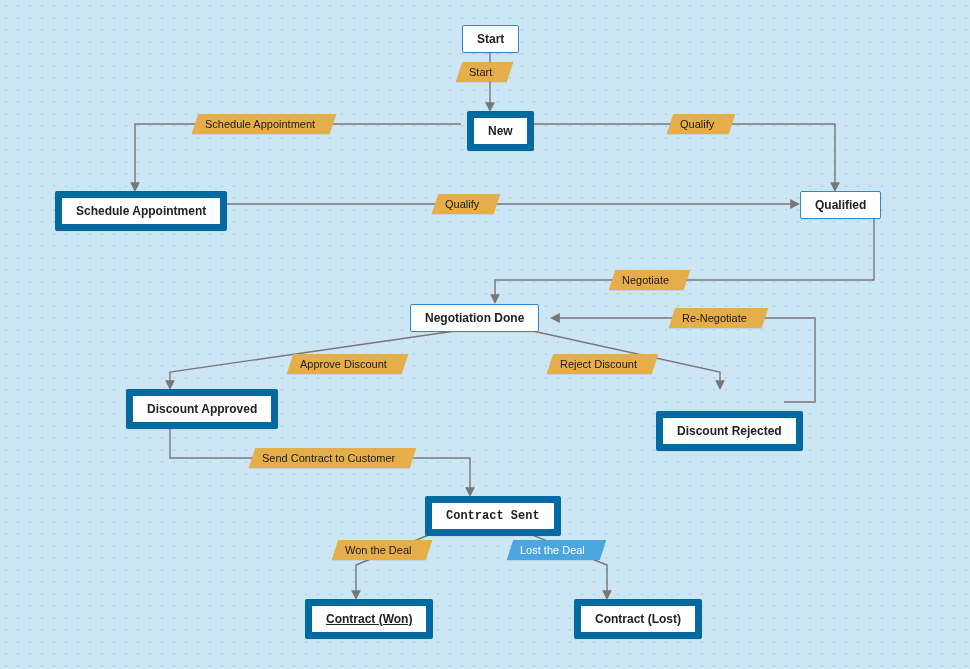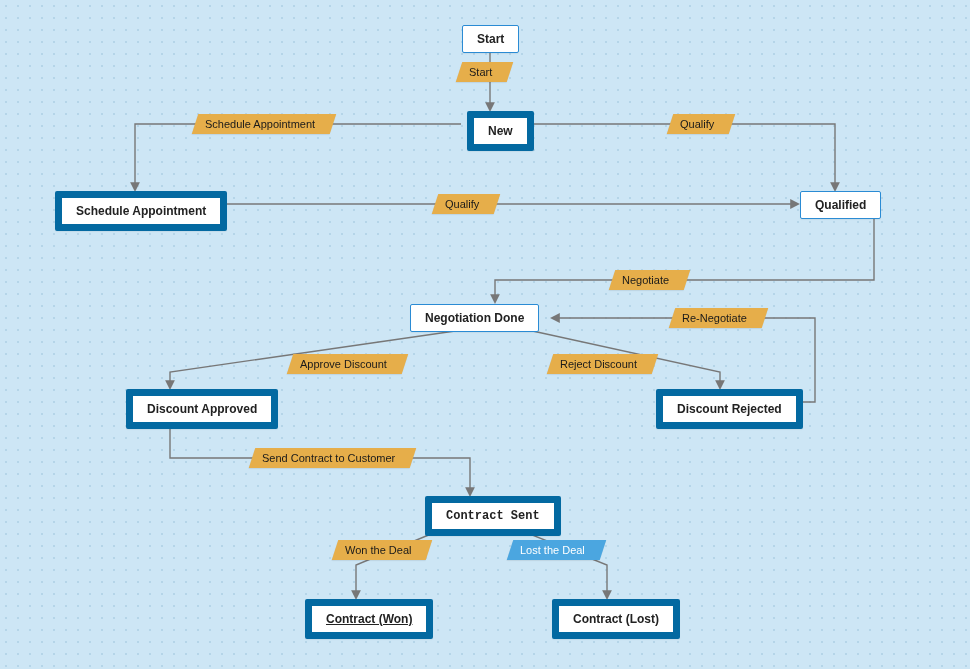--- a/index.html
+++ b/index.html
@@ -75,24 +75,24 @@
     <path d="M500 522 L607 565 V598" marker-end="url(#arrow)"></path>
   </g>
 </svg>
 
 <div class="node sel" style="left:462px;top:25px;"><span>Start</span></div>
 <div class="node" style="left:467px;top:111px;"><span>New</span></div>
 <div class="node" style="left:55px;top:191px;"><span>Schedule Appointment</span></div>
 <div class="node sel" style="left:800px;top:191px;"><span>Qualified</span></div>
 <div class="node sel" style="left:410px;top:304px;"><span>Negotiation Done</span></div>
 <div class="node" style="left:105px;top:389px;margin-left:21px;"><span>Discount Approved</span></div>
-<div class="node" style="left:656px;top:389px;"><span>Discount Rejected</span></div>
+<div class="node" style="left:656px;top:411px;"><span>Discount Rejected</span></div>
 <div class="node" style="left:425px;top:496px;font-family:Liberation Mono, monospace;"><span>Contract Sent</span></div>
 <div class="node" style="left:305px;top:599px;text-decoration:underline;"><span>Contract (Won)</span></div>
-<div class="node" style="left:552px;top:599px;"><span>Contract (Lost)</span></div>
+<div class="node" style="left:574px;top:599px;"><span>Contract (Lost)</span></div>
 
 <div class="edge" style="left:459px;top:62px;"><span>Start</span></div>
 <div class="edge" style="left:195px;top:114px;"><span>Schedule Appointment</span></div>
 <div class="edge" style="left:670px;top:114px;"><span>Qualify</span></div>
 <div class="edge" style="left:435px;top:194px;"><span>Qualify</span></div>
 <div class="edge" style="left:612px;top:270px;"><span>Negotiate</span></div>
 <div class="edge" style="left:672px;top:308px;"><span>Re-Negotiate</span></div>
 <div class="edge" style="left:290px;top:354px;"><span>Approve Discount</span></div>
 <div class="edge" style="left:550px;top:354px;"><span>Reject Discount</span></div>
 <div class="edge" style="left:252px;top:448px;"><span>Send Contract to Customer</span></div>

